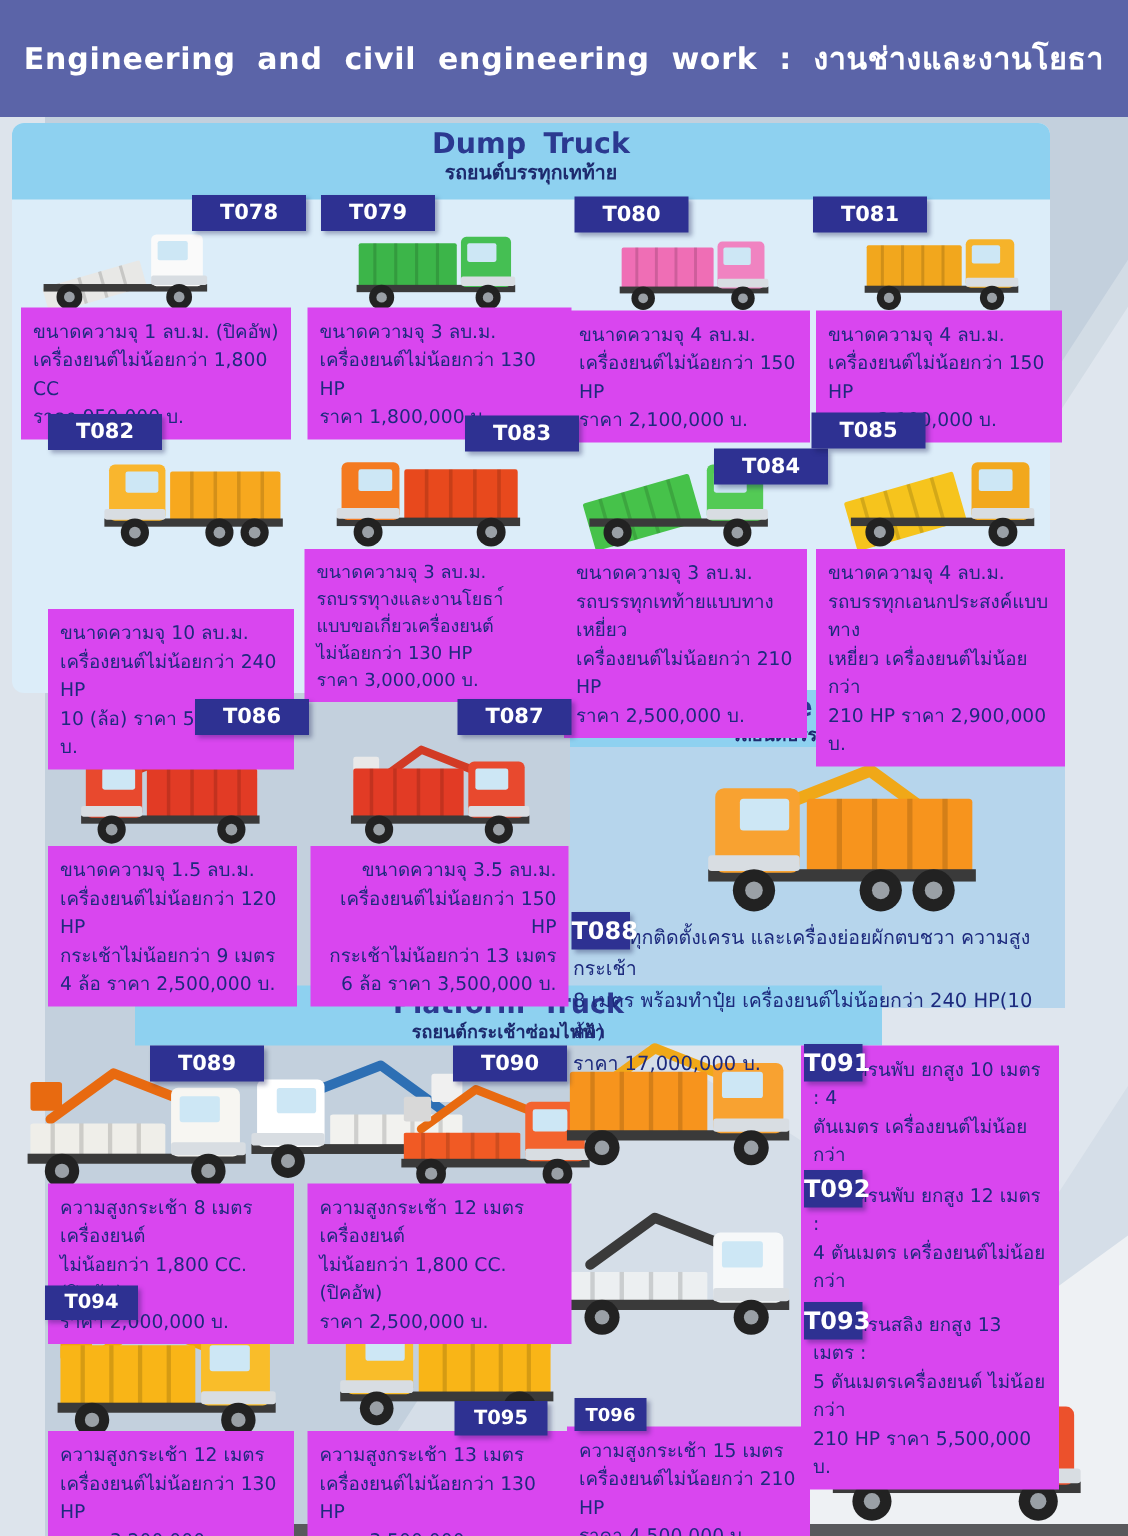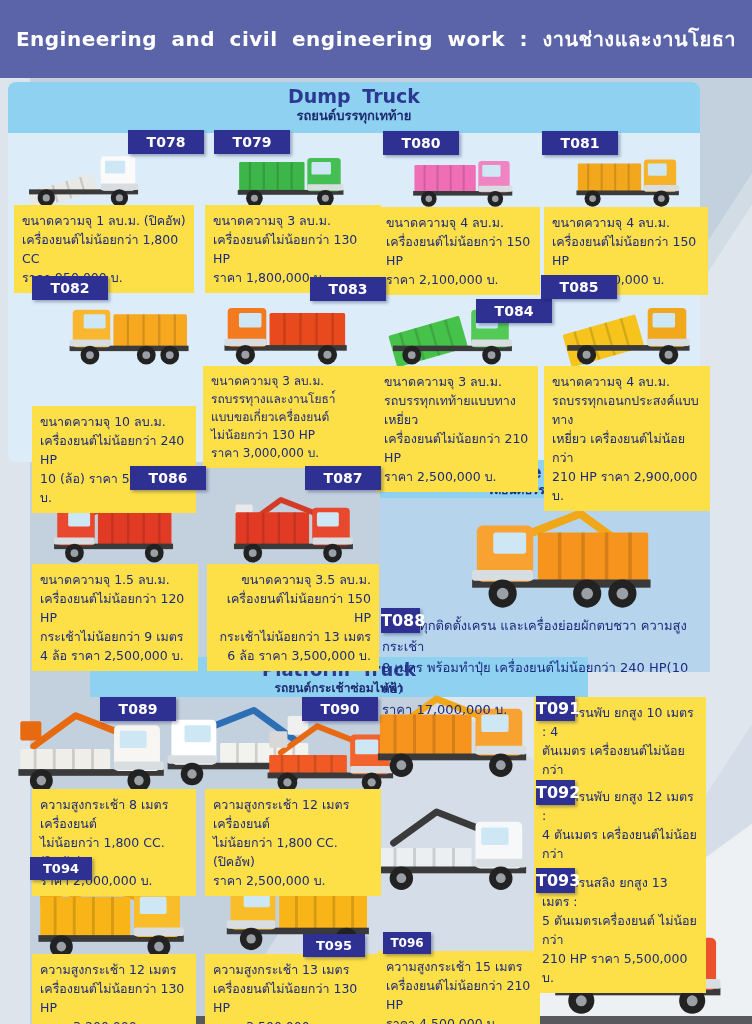--- a/index.html
+++ b/index.html
@@ -32,21 +32,21 @@
   .panel-crane .sec-sub,.panel-platform .sec-sub{font-size:12px;}
   .panel-platform .sec-title{font-size:18px;padding-top:2px;}
 
   
   .product{position:absolute;}
   .product > *{position:absolute;}
   .badge{background:#2e3192;color:#fff;font-weight:bold;font-size:14px;text-align:center;
          padding:4px 0;width:76px;box-shadow:2px 2px 3px rgba(20,25,80,.35);z-index:5;}
   .b-md{width:62px;font-size:13px;}
   .b-sm{width:39px;font-size:16px;padding:3px 0;margin-top:20px;}
-  .spec{background:#fde047;color:#1d2a7d;font-size:12.5px;line-height:19px;padding:6px 8px;z-index:4;}
+  .spec{background:#d946ef;color:#1d2a7d;font-size:12.5px;line-height:19px;padding:6px 8px;z-index:4;}
   .spec-plain{background:transparent;font-size:13px;line-height:21px;padding:2px 2px;}
 
   
   .truck{z-index:3;}
   .truck svg{width:100%;height:100%;overflow:visible;}
   .flip svg{transform:scaleX(-1);}
   .bed{fill:var(--c,#f7a723);}
   .rib{fill:rgba(0,0,0,.14);}
   .cab{fill:var(--c2,var(--c,#f7a723));}
   .win{fill:#cde7f5;}

